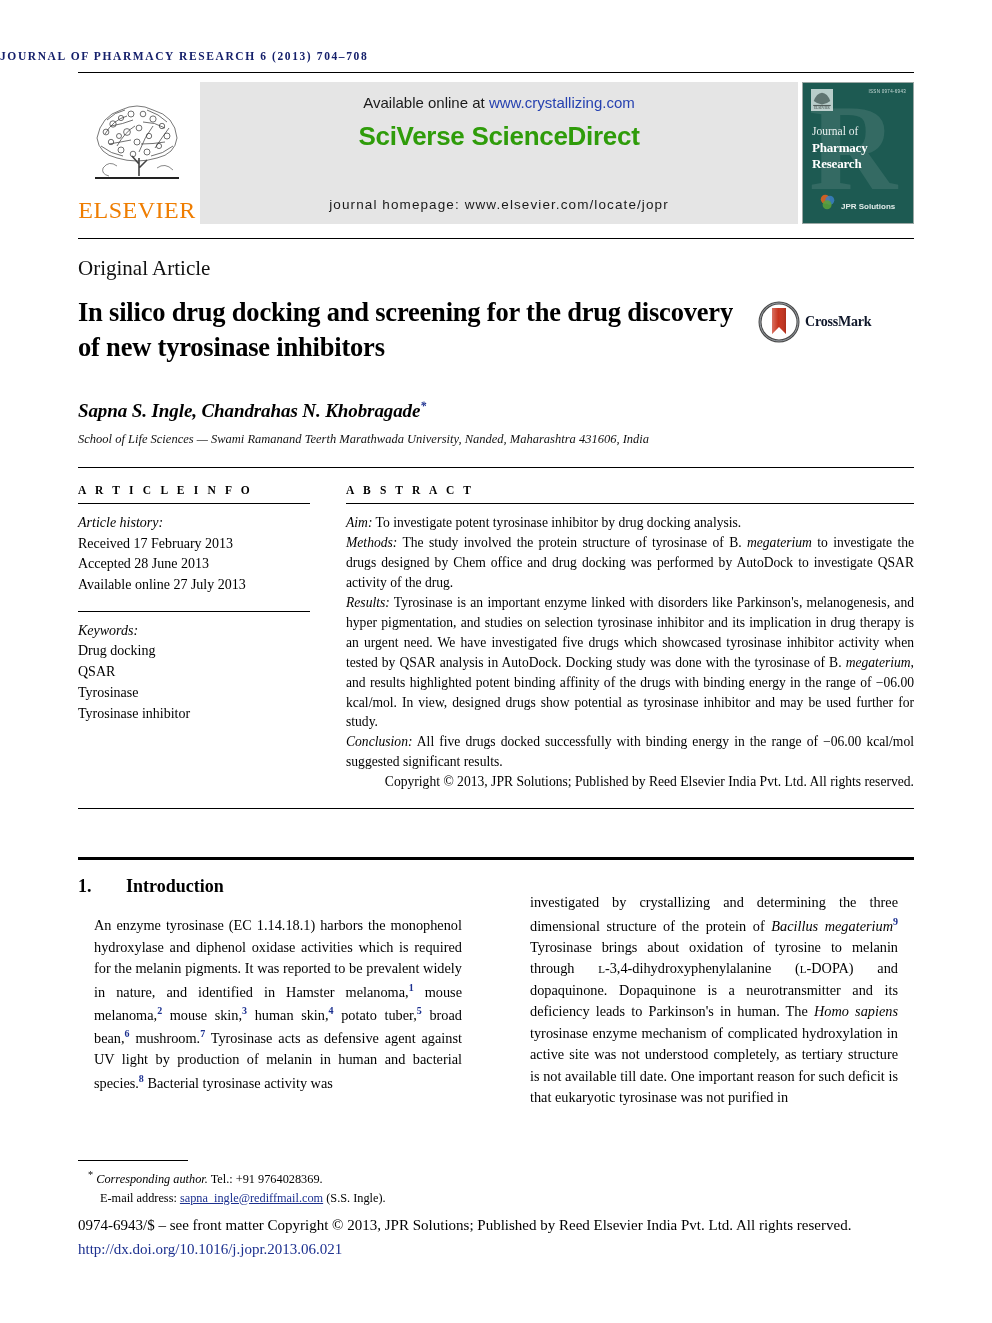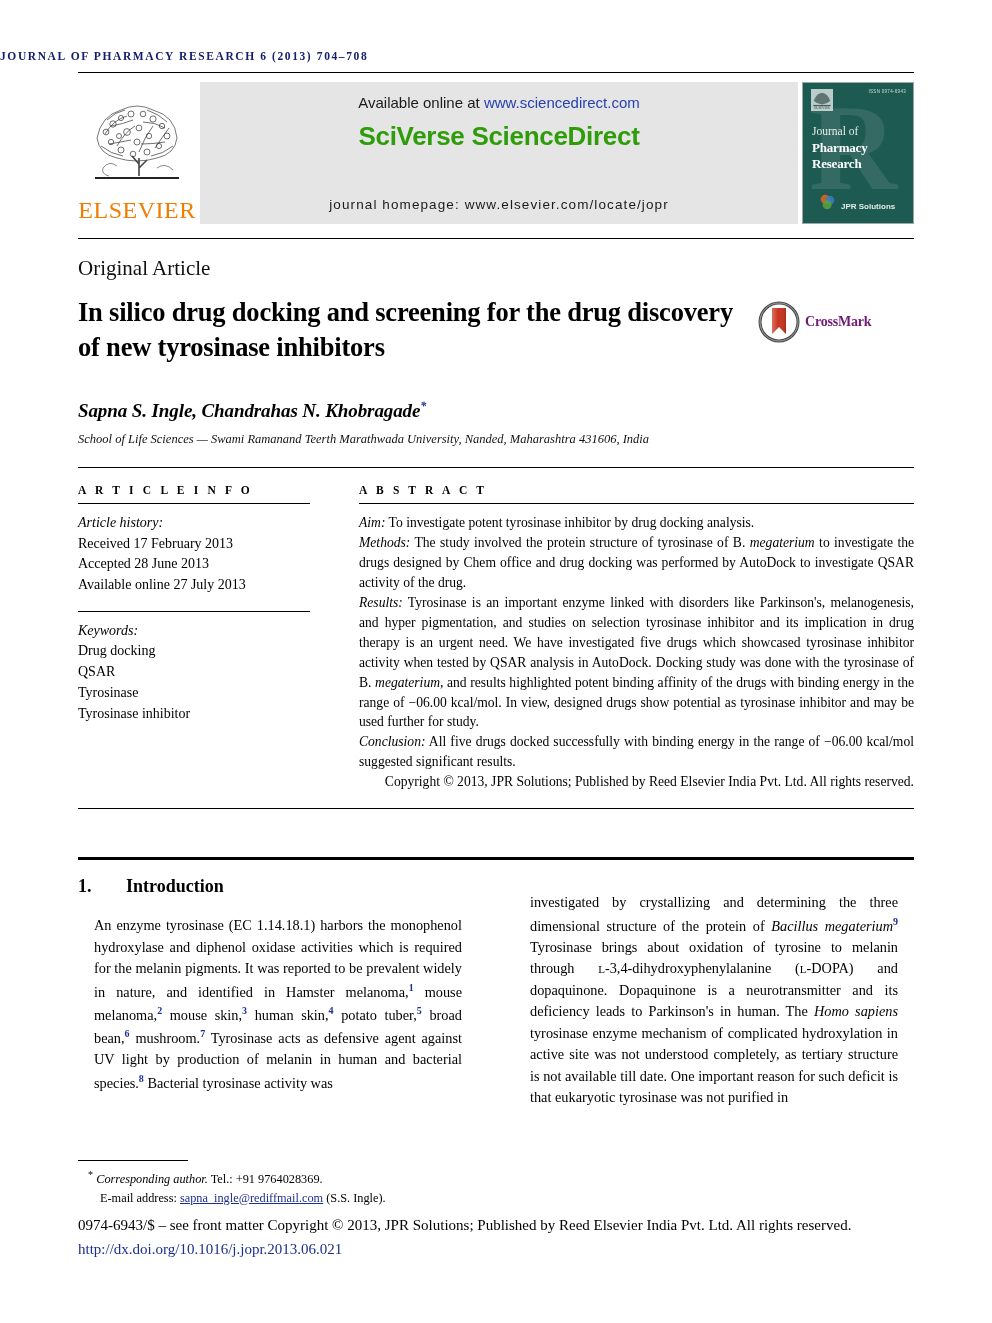--- a/index.html
+++ b/index.html
@@ -172,21 +172,21 @@
     flex: 0 0 auto;
     display: flex;
     align-items: center;
     gap: 5px;
     margin-top: 6px;
   }
   .crossmark-word {
     font-family: "Liberation Serif", serif;
     font-weight: bold;
     font-size: 14px;
-    color: #701a75;
+    color: #0f172a;
     letter-spacing: -0.2px;
   }
 
   .authors {
     margin: 34px 78px 0 78px;
     font-size: 19px;
     font-weight: bold;
     font-style: italic;
     letter-spacing: -0.1px;
   }
@@ -199,21 +199,21 @@
   }
 
   
   .rule-info {
     margin: 20px 78px 0 78px;
     border-top: 1.4px solid #000;
   }
   .infowrap {
     margin: 16px 78px 0 78px;
     display: flex;
-    gap: 49px;
+    gap: 36px;
   }
   .col-info { flex: 0 0 232px; }
   .col-abs  { flex: 1 1 auto; }
 
   .sect-head {
     font-size: 11.5px;
     font-weight: bold;
     letter-spacing: 3.2px;
     font-family: "Liberation Serif", serif;
   }
@@ -328,21 +328,21 @@
           <path d="M30 68 Q22 62 16 70 Q14 76 22 78" stroke="#555"></path>
           <path d="M70 70 Q78 64 86 72" stroke="#555"></path>
         </g>
         <line x1="8" y1="80" x2="92" y2="80" stroke="#222" stroke-width="2"></line>
       </svg>
       <div class="elsevier-word">ELSEVIER</div>
     </div>
 
     <div class="sd-box">
       <div class="avail">
-        <span>Available online at </span><a href="#">www.sciencedirect.com</a>
+        <span>Available online at </span><a href="#">www.crystallizing.com</a>
       </div>
       <div class="sciverse">SciVerse ScienceDirect</div>
       <div class="homepage">journal homepage: www.elsevier.com/locate/jopr</div>
     </div>
 
     <div class="cover">
       <div class="cover-rx">R</div>
       <svg class="cover-els" viewBox="0 0 40 40">
         <rect width="40" height="40" fill="#e8efee" opacity=".9"></rect>
         <path d="M5 22 Q10 8 20 7 Q30 8 35 22 Q28 28 20 28 Q12 28 5 22Z" fill="#6c7a78"></path>

